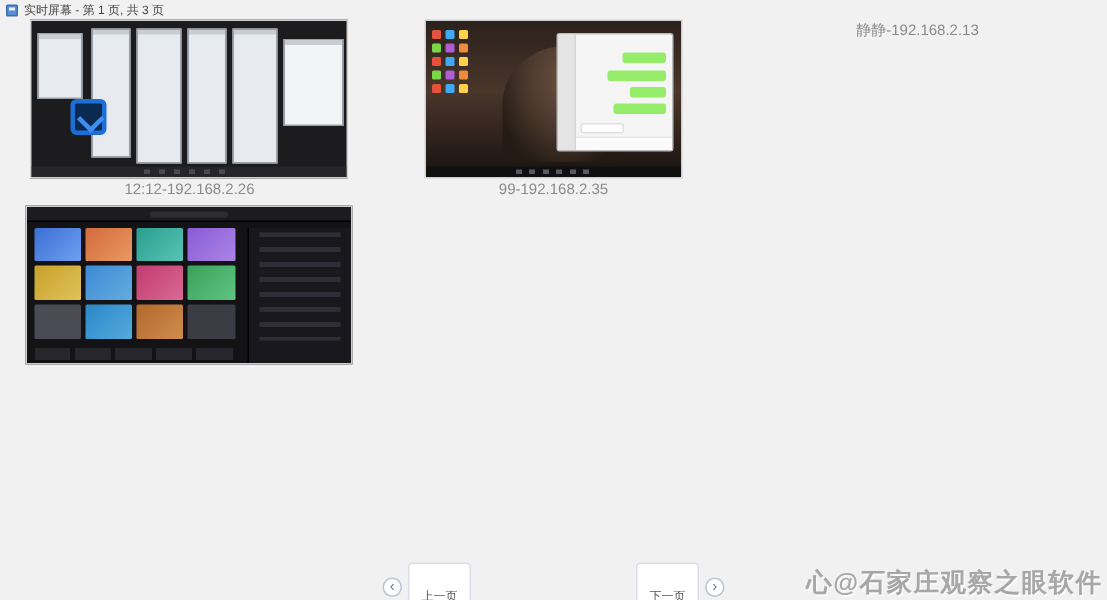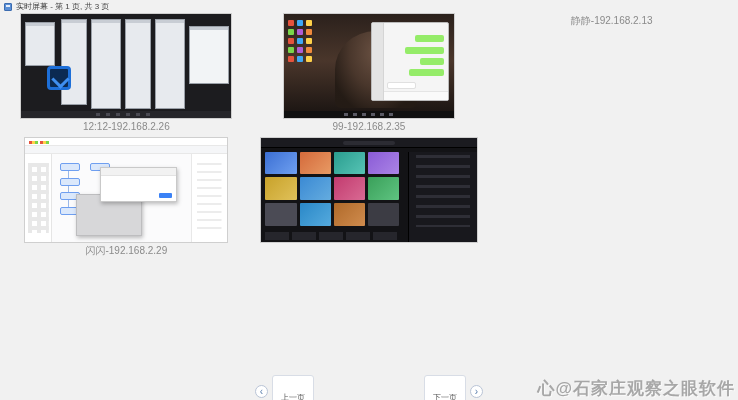--- a/index.html
+++ b/index.html
@@ -250,37 +250,20 @@
         <div class="bar"></div>
       </div>
       <div class="caption">99-192.168.2.35</div>
     </div>
 
 
     <div class="cell">
       <div class="caption">静静-192.168.2.13</div>
     </div>
 
-    <div class="cell">
-      <div class="thumb t5 w204">
-        <div class="m1"></div>
-        <div class="m2"></div>
-        <div class="lp"></div>
-        <div class="cn"></div>
-        <div class="bx b1"></div>
-        <div class="bx b2"></div>
-        <div class="bx b3"></div>
-        <div class="bx b4"></div>
-        <div class="bx b5"></div>
-        <div class="d2"></div>
-        <div class="d1"></div>
-        <div class="rp"></div>
-      </div>
-      <div class="caption">闪闪-192.168.2.29</div>
-    </div>
 
 
 
 
     <div class="cell">
       <div class="thumb t9 w218">
         <div class="nv"></div>
         <div class="tg">
           <i></i>
             <i></i>

